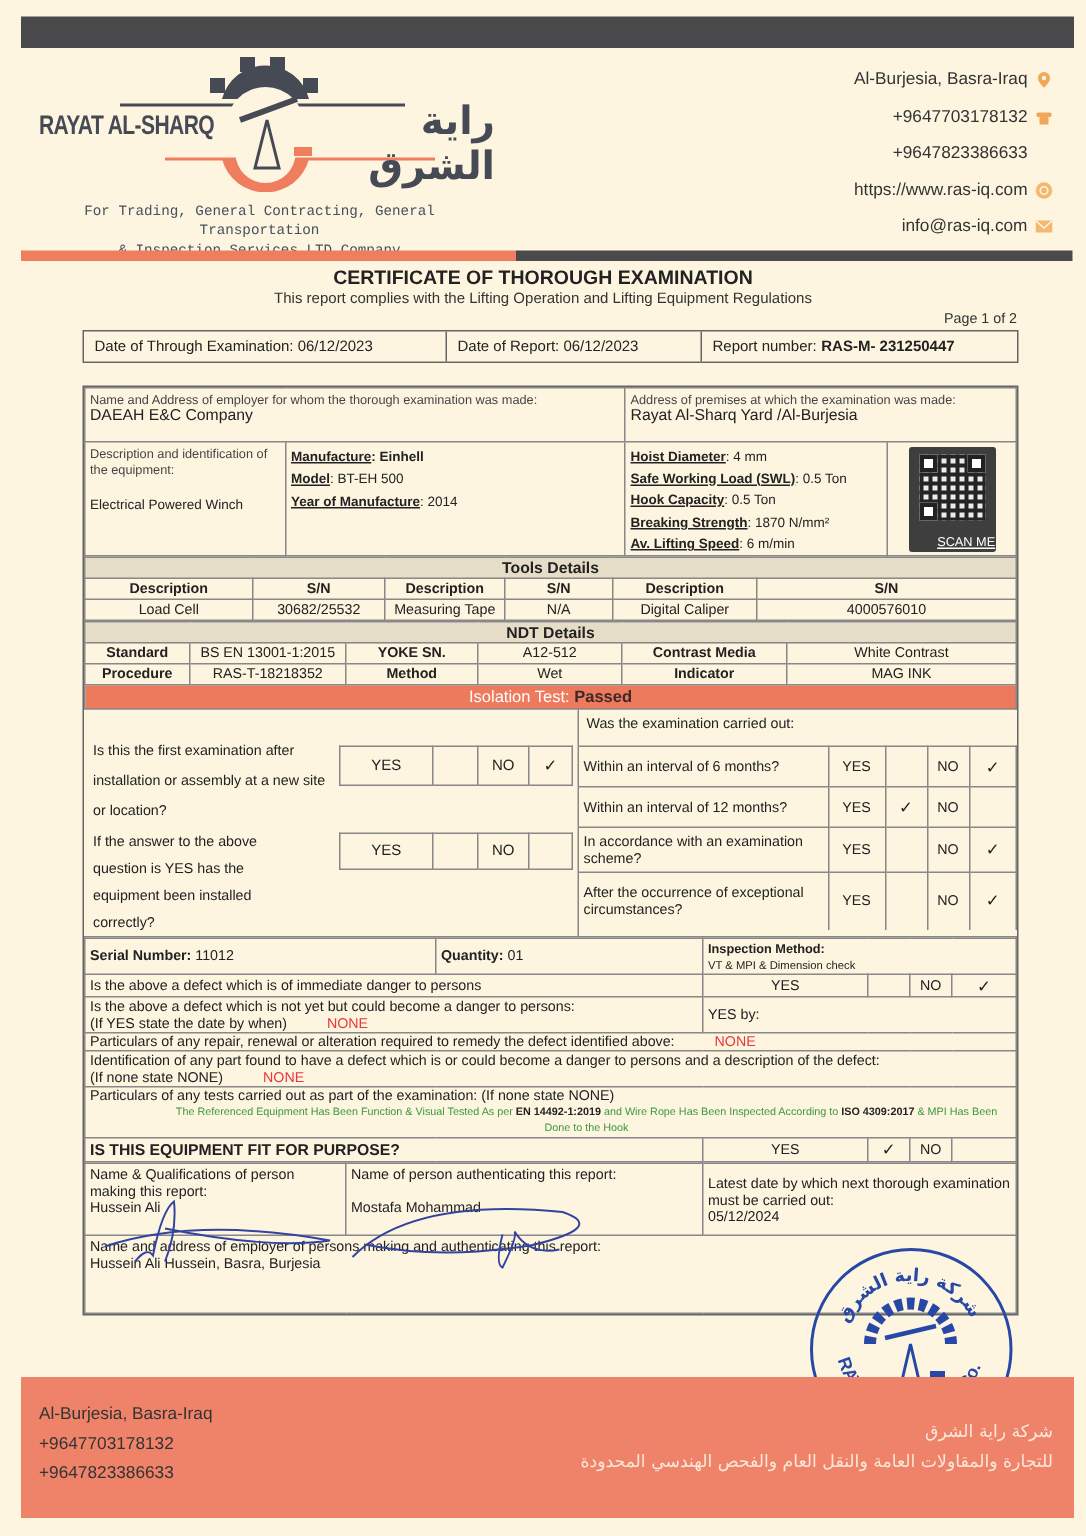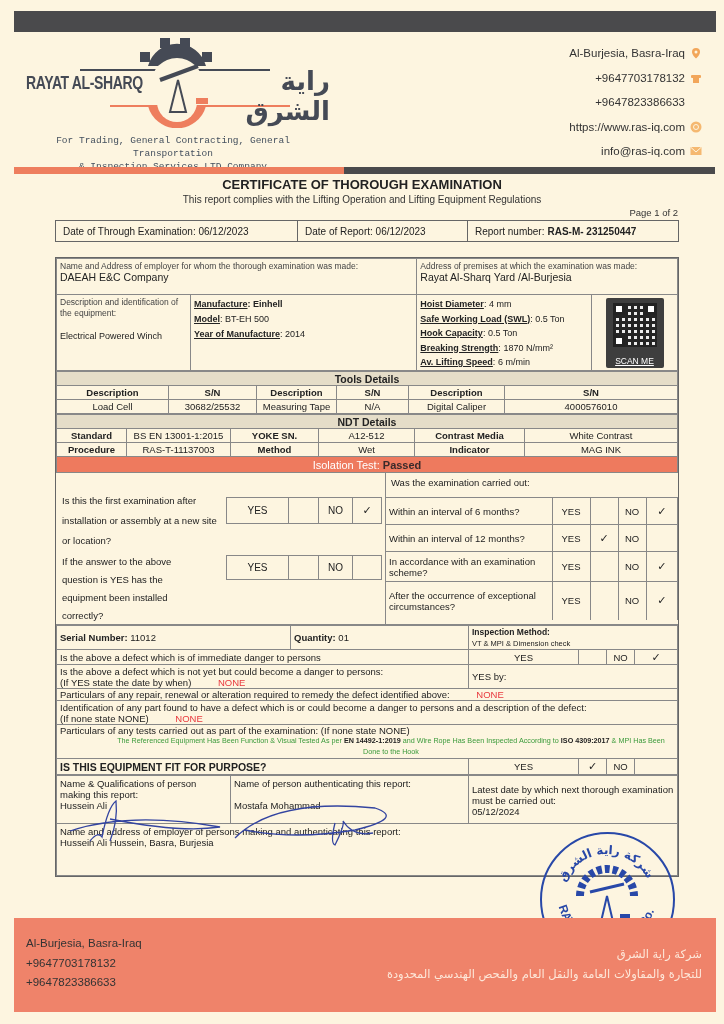--- a/index.html
+++ b/index.html
@@ -32,21 +32,21 @@
   .center { text-align: center; }
   .bold { font-weight: bold; }
   .u { text-decoration: underline; font-weight: bold; text-align: center; }
   .red { color: #e8383d; padding-left: 24px; }
   .green { color: #3a9a3a; margin-left: 48px; }
   .qr { width: 58px; height: 70px; background: #3e3e3e; border-radius: 2px; position: relative; margin: 0 auto; }
   .qr-inner { position: absolute; left: 7px; top: 5px; width: 44px; height: 44px; background: #fff;
     background-image: linear-gradient(90deg, #222 50%, transparent 50%), linear-gradient(#222 50%, transparent 50%);
     background-size: 6px 6px, 6px 6px; opacity: 0.9; }
   .qr-corner { position: absolute; width: 12px; height: 12px; border: 3px solid #222; background: #fff; }
-  .qr-label { position: absolute; bottom: 2px; width: 100%; text-align: center; color: #fff; font-size: 8.5px; text-decoration: underline; }
+  .qr-label { position: absolute; bottom: 2px; width: 100%; text-align: right; color: #fff; font-size: 8.5px; text-decoration: underline; }
   .isolation { background: #ee7a5e; color: #fff; text-align: center; font-size: 11px; height: 16px; }
   .isolation b { color: #3a2a2a; }
   .yn td { height: 22px; }
   .tick { font-size: 11px; }
 
   .stamp { position: absolute; left: 540px; top: 832px; width: 135px; height: 135px; border: 2.5px solid #2848a8; border-radius: 50%; }
   .footer { position: absolute; left: 14px; top: 918px; width: 702px; height: 94px; background: #ef836a; }
   .footer-left { position: absolute; left: 12px; top: 16px; font-size: 11.5px; color: #333; line-height: 19.5px; }
   .footer-right { position: absolute; right: 14px; top: 26px; text-align: right; color: #fde7d9; font-size: 11.5px; direction: rtl; line-height: 20px; font-family: "DejaVu Sans", sans-serif; }
   .sig { position: absolute; pointer-events: none; }
@@ -206,21 +206,21 @@
       <tr class="center" style="height:14px">
         <td class="bold" style="width:70px">Standard</td>
         <td style="width:104px">BS EN 13001-1:2015</td>
         <td class="bold" style="width:88px">YOKE SN.</td>
         <td style="width:96px">A12-512</td>
         <td class="bold" style="width:110px">Contrast Media</td>
         <td>White Contrast</td>
       </tr>
       <tr class="center" style="height:14px">
         <td class="bold">Procedure</td>
-        <td>RAS-T-11137003</td>
+        <td>RAS-T-18218352</td>
         <td class="bold">Method</td>
         <td>Wet</td>
         <td class="bold">Indicator</td>
         <td>MAG INK</td>
       </tr>
       <tr>
             <td colspan="6" class="isolation"><span>Isolation Test: </span><b>Passed</b></td>
           </tr>
     </tbody>
       </table>

